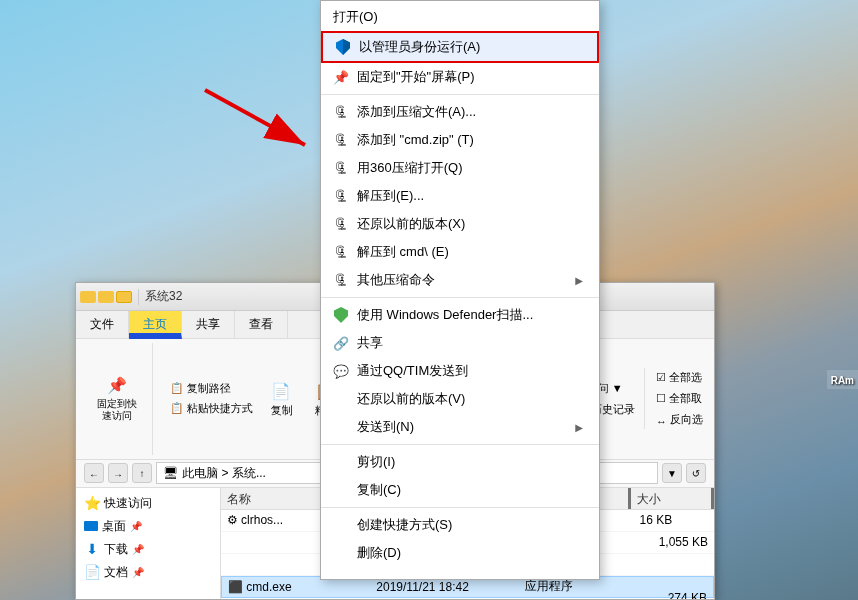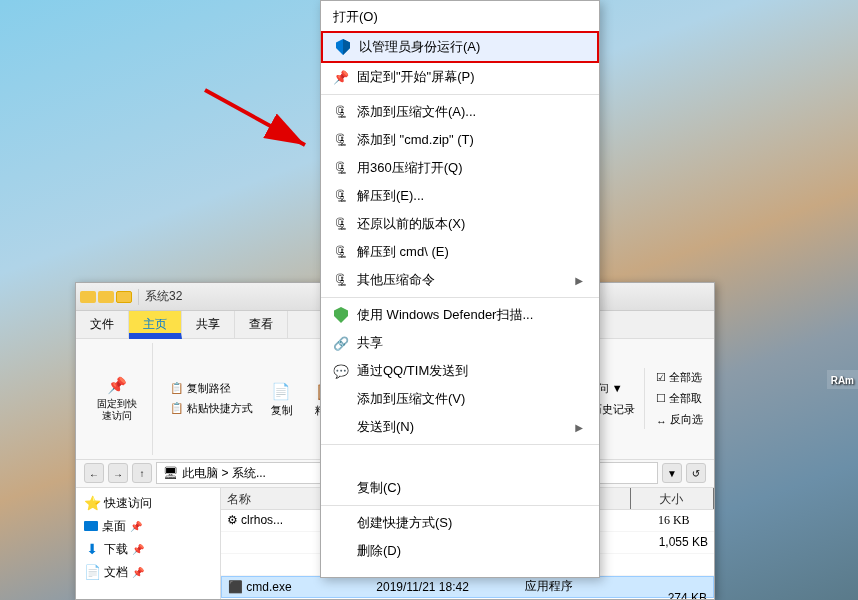--- a/index.html
+++ b/index.html
@@ -225,28 +225,28 @@
       display: flex;
       background: #f0f0f0;
       border-bottom: 1px solid #ddd;
       height: 22px;
     }
 
     .col-header {
       padding: 3px 6px;
       font-size: 12px;
       color: #333;
-      border-right: 1px solid #737373;
+      border-right: 3px solid #737373;
       cursor: pointer;
     }
 
     .col-name { flex: 2; }
     .col-date { flex: 2; }
     .col-type { flex: 1.5; }
-    .col-size { flex: 1; text-align: center; padding-right: 8px; }
+    .col-size { flex: 1; text-align: left; padding-right: 8px; }
 
     .file-list-body {
       flex: 1;
       overflow-y: auto;
     }
 
     .file-row {
       display: flex;
       align-items: center;
       height: 22px;
@@ -413,33 +413,34 @@
   </div>
 
 
   <div class="menu-item">
     <span class="menu-item-icon">💬</span>
     <span class="menu-item-text">通过QQ/TIM发送到</span>
   </div>
 
   <div class="menu-item">
     <span class="menu-item-icon"> </span>
-    <span class="menu-item-text">添加到压缩文件(V)</span>
+    <span class="menu-item-text">还原以前的版本(V)</span>
   </div>
 
   <div class="menu-item">
     <span class="menu-item-icon"> </span>
     <span class="menu-item-text">发送到(N)</span>
     <span class="menu-item-arrow">▶</span>
   </div>
 
   <div class="menu-separator"></div>
 
   <div class="menu-item">
     <span class="menu-item-icon"> </span>
+    <span class="menu-item-text">剪切(I)</span>
   </div>
 
   <div class="menu-item">
     <span class="menu-item-icon"> </span>
     <span class="menu-item-text">复制(C)</span>
   </div>
 
   <div class="menu-separator"></div>
 
   <div class="menu-item">
@@ -611,21 +612,21 @@
       </div>
       <div class="file-list-body">
 
         <div class="file-row">
           <div class="file-cell col-name">
             <span>⚙</span>
             <span>clrhos...</span>
           </div>
           <div class="file-cell col-date"></div>
           <div class="file-cell col-type">应用程序扩展</div>
-          <div class="file-cell col-size" style="text-align:center;font-family:Liberation Serif, serif;">16 KB</div>
+          <div class="file-cell col-size" style="text-align:left;">16 KB</div>
         </div>
 
         <div class="file-row">
           <div class="file-cell col-date"></div>
           <div class="file-cell col-type">应用程序扩展</div>
           <div class="file-cell col-size" style="text-align:right;">1,055 KB</div>
         </div>
 
         <div class="file-row">
           <div class="file-cell col-date"></div>

